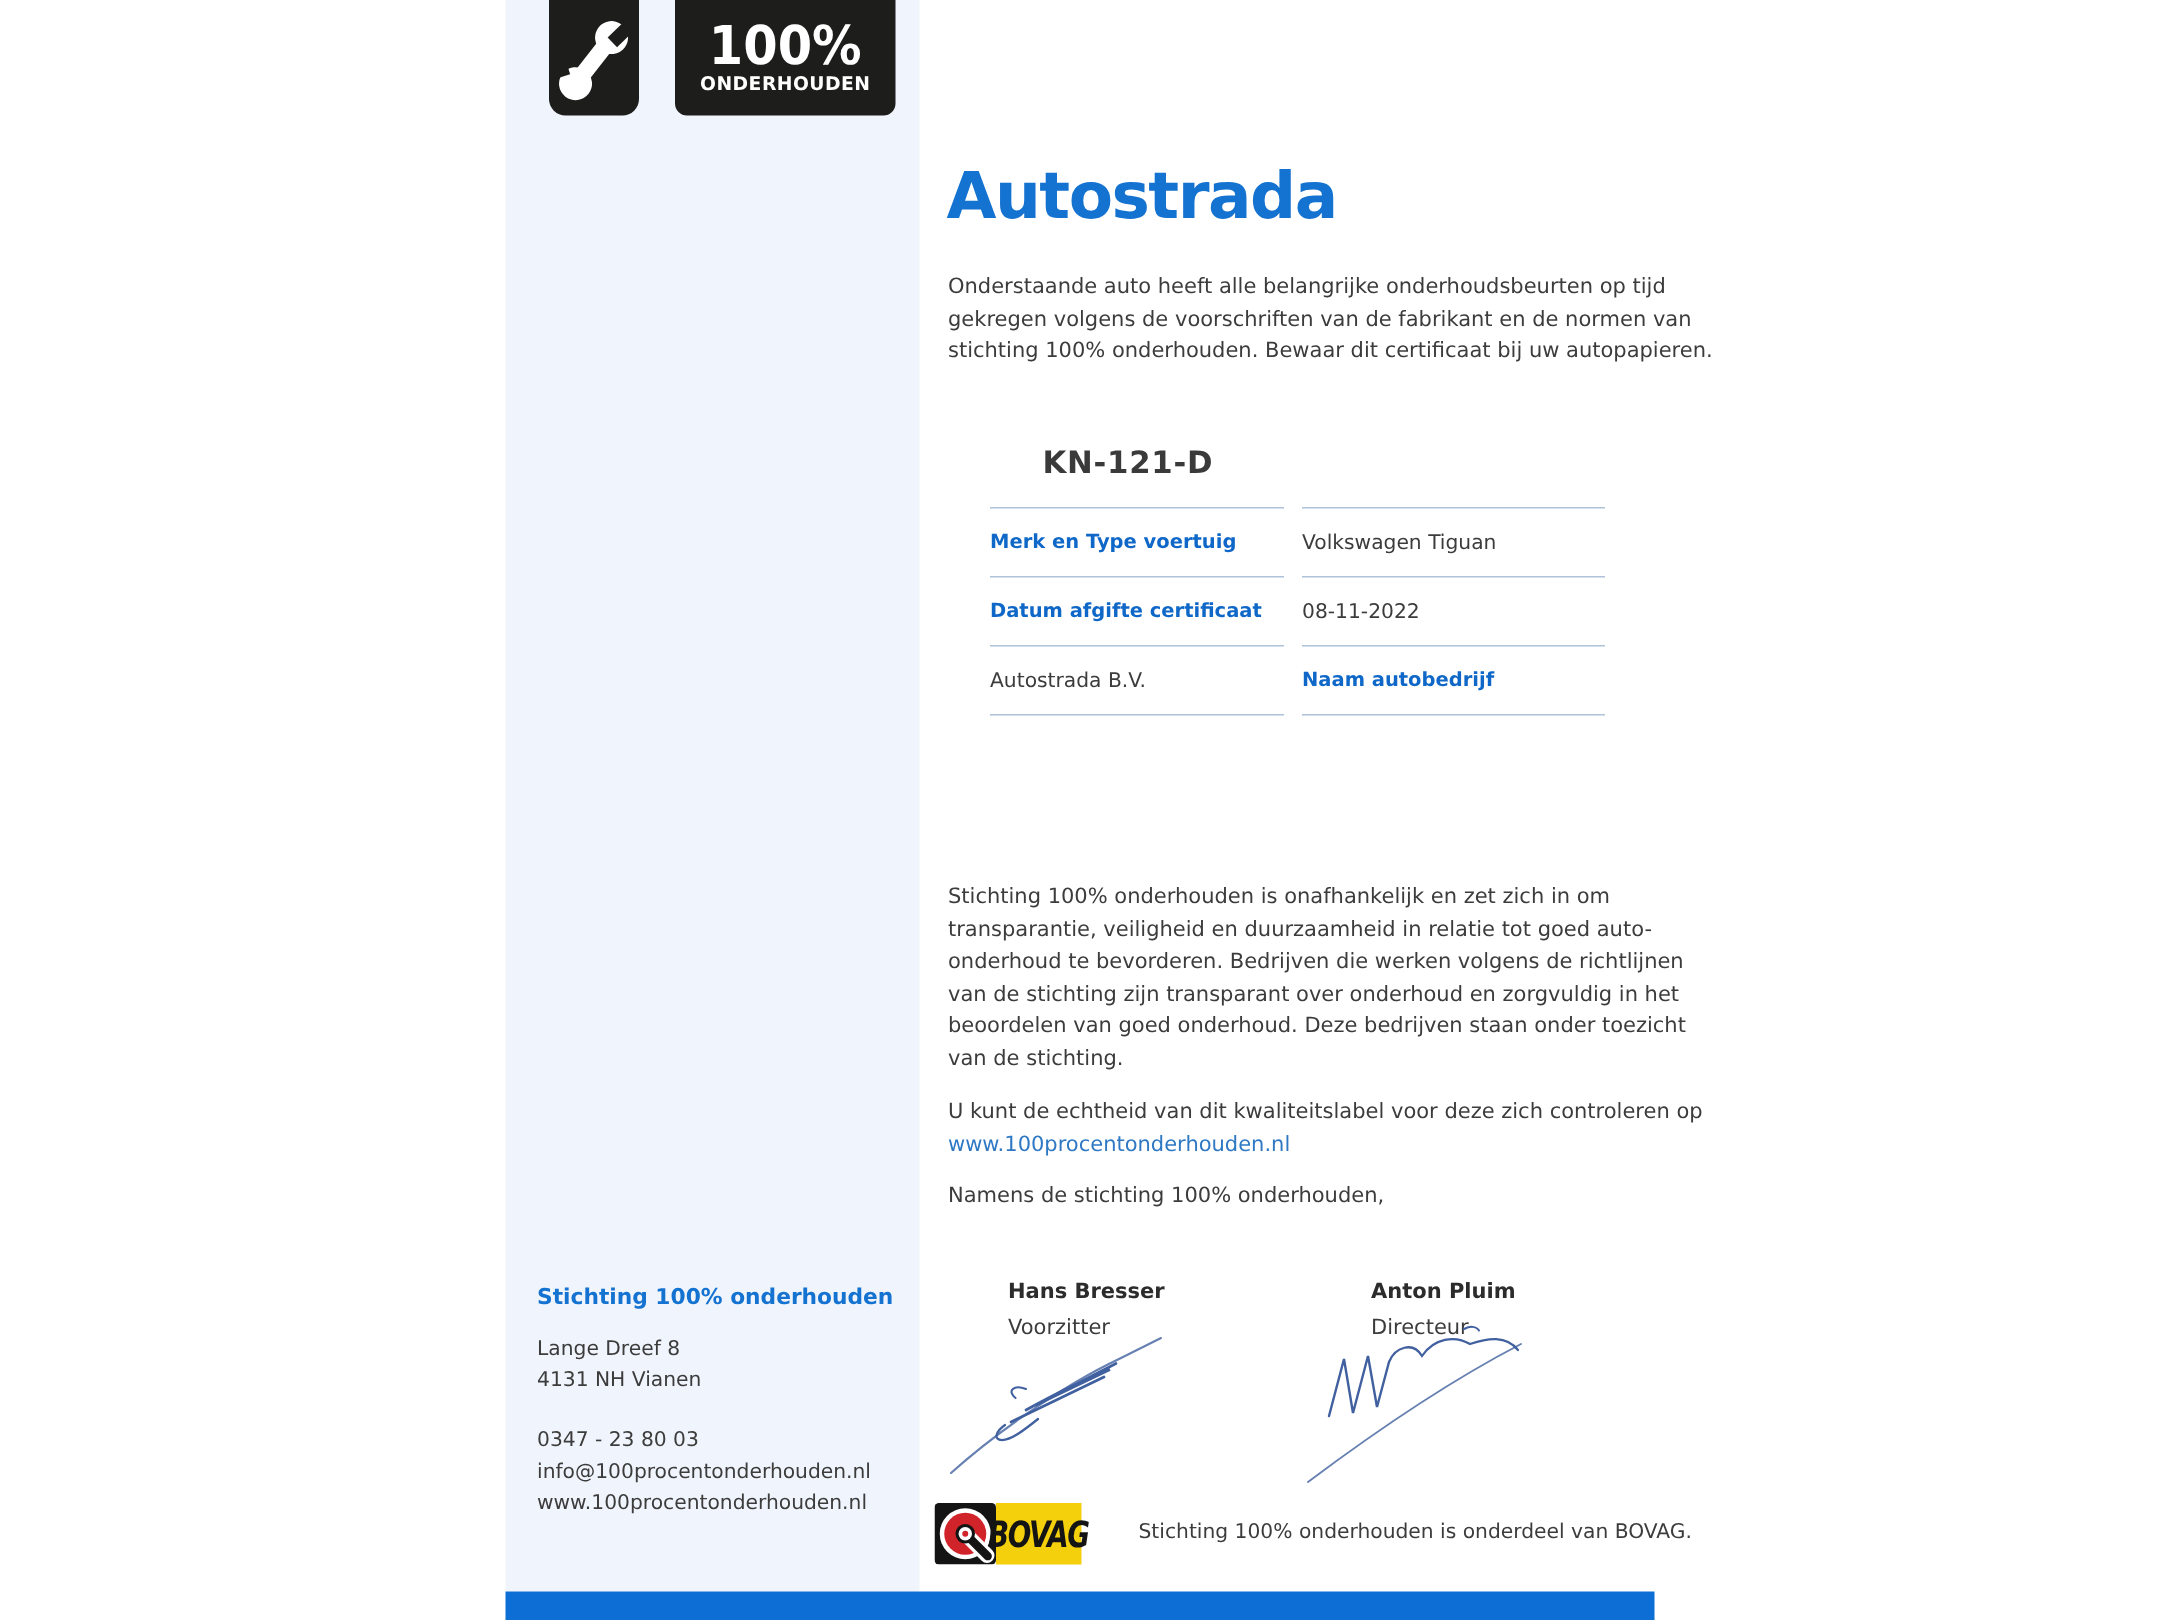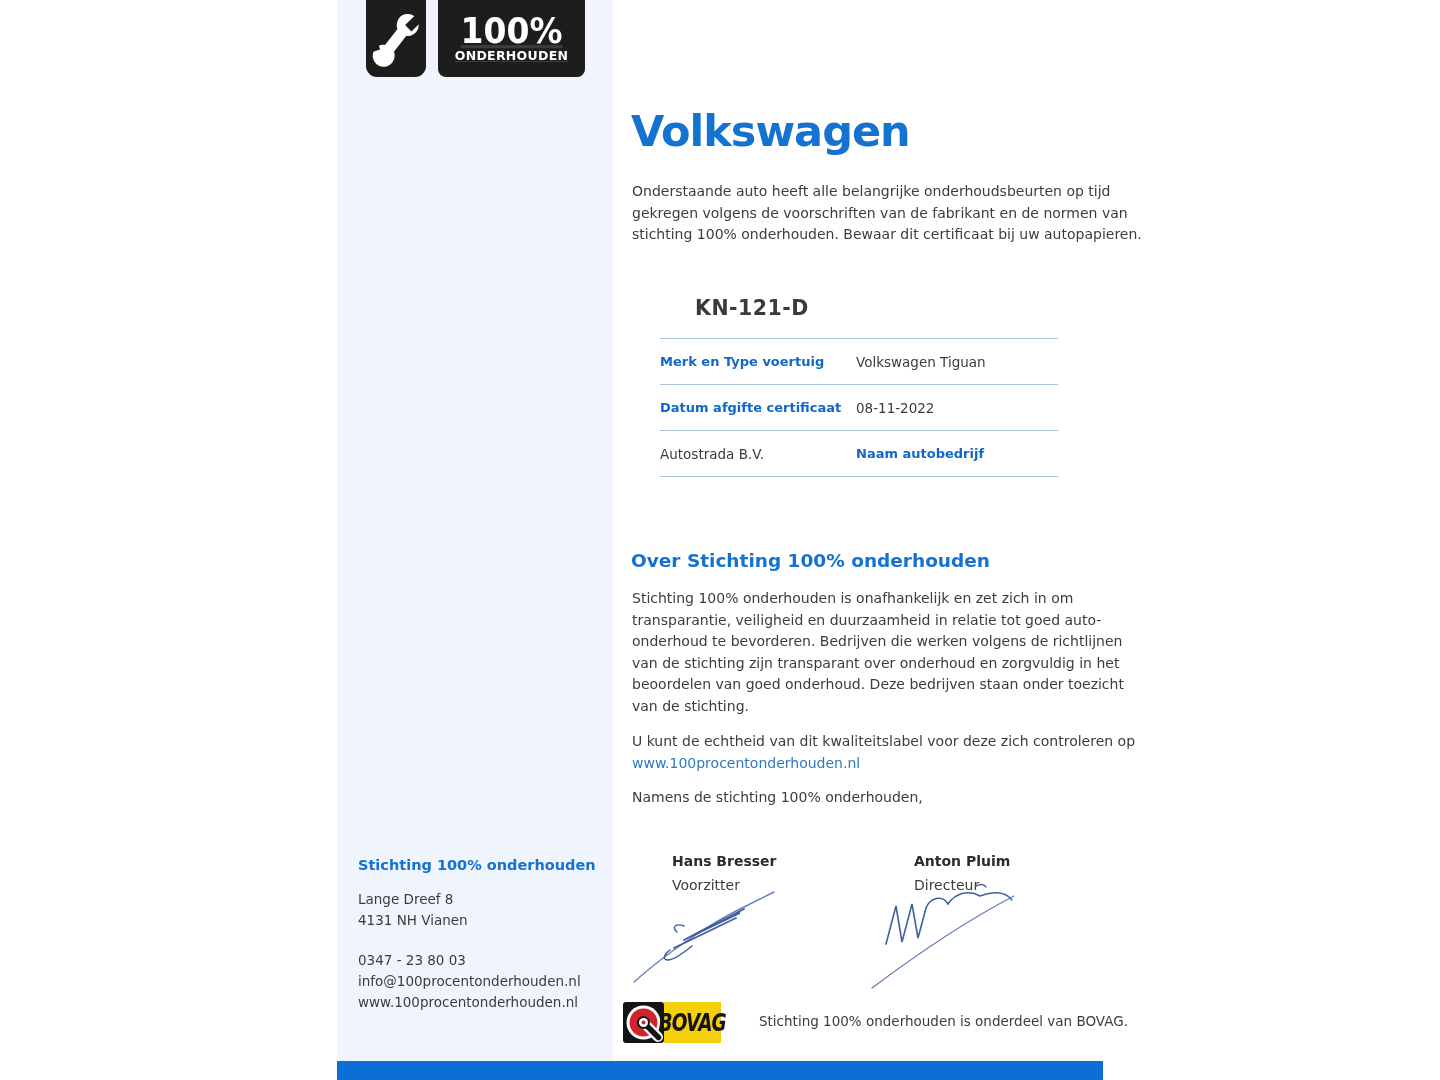--- a/index.html
+++ b/index.html
@@ -4,35 +4,35 @@
 <style>
   html,body{margin:0;padding:0;background:#ffffff;}
   .page{
     position:relative;width:1440px;height:1080px;background:#ffffff;
     font-family:"DejaVu Sans","Liberation Sans",sans-serif;color:#3c3c3c;overflow:hidden;
   }
   .sidebar{position:absolute;left:337px;top:0;width:276px;height:1061px;background:#f0f4fc;}
   .footer-bar{position:absolute;left:337px;top:1061px;width:766px;height:19px;background:#0d6fd6;}
 
   
-  .brand{position:absolute;left:366px;top:0;display:flex;gap:12px;text-decoration:underline;}
+  .brand{position:absolute;left:366px;top:0;display:flex;gap:24px;}
   .brand-icon-box{width:60px;height:77px;background:#1d1d1b;border-radius:0 0 11px 11px;
     display:flex;align-items:center;justify-content:center;}
   .brand-text-box{width:147px;height:77px;background:#1d1d1b;border-radius:0 0 8px 8px;color:#ffffff;
     display:flex;flex-direction:column;align-items:center;justify-content:center;line-height:1;}
   .brand-percent{font-size:33px;font-weight:bold;letter-spacing:0px;transform:scaleY(1.08);}
   .brand-sub{font-size:12.5px;font-weight:bold;letter-spacing:0.3px;margin-top:3px;}
 
   .doc-title{position:absolute;left:631px;top:106px;font-size:43px;font-weight:bold;color:#1472d0;letter-spacing:-1px;}
   .intro{position:absolute;left:632px;top:181px;width:560px;font-size:14px;line-height:21.6px;white-space:pre-line;}
 
   .plate{position:absolute;left:695px;top:296px;font-size:20.5px;font-weight:bold;color:#3a3a3a;letter-spacing:0.5px;}
 
   .details{position:absolute;left:660px;top:338px;width:402px;}
-  .detail-row{display:grid;grid-template-columns:196px 202px;column-gap:0;}
+  .detail-row{display:grid;grid-template-columns:196px 202px;column-gap:12px;}
   .detail-cell{border-top:1px solid #aec2da;height:45px;display:flex;align-items:center;}
   .detail-row.last .detail-cell{border-bottom:1px solid #aec2da;}
   .detail-label{font-size:13px;font-weight:bold;color:#0f68c8;}
   .detail-value{font-size:13.5px;color:#3c3c3c;}
 
   .about-heading{position:absolute;left:631px;top:550px;font-size:18.5px;font-weight:bold;color:#1472d0;}
   .about-body{position:absolute;left:632px;top:588px;width:560px;font-size:14px;line-height:21.6px;white-space:pre-line;}
 
   .verify{position:absolute;left:632px;top:731px;width:560px;font-size:14px;line-height:21.6px;}
   .verify a{color:#2e78c4;text-decoration:none;display:inline-block;}
@@ -75,21 +75,21 @@
           <rect x="-4.5" y="18" width="9" height="18" transform="rotate(35)"></rect>
         </g>
       </svg>
     </div>
     <div class="brand-text-box">
       <div class="brand-percent">100%</div>
       <div class="brand-sub">ONDERHOUDEN</div>
     </div>
   </div>
 
-  <div class="doc-title">Volkswagen</div>
+  <div class="doc-title">Autostrada</div>
 
   <div class="intro">Onderstaande auto heeft alle belangrijke onderhoudsbeurten op tijd
 gekregen volgens de voorschriften van de fabrikant en de normen van
 stichting 100% onderhouden. Bewaar dit certificaat bij uw autopapieren.</div>
 
   <div class="plate">KN-121-D</div>
 
   <div class="details">
     <div class="detail-row">
       <div class="detail-cell detail-label">Merk en Type voertuig</div>
@@ -98,21 +98,20 @@
     <div class="detail-row">
       <div class="detail-cell detail-label">Datum afgifte certificaat</div>
       <div class="detail-cell detail-value">08-11-2022</div>
     </div>
     <div class="detail-row last">
       <div class="detail-cell detail-value">Autostrada B.V.</div>
       <div class="detail-cell detail-label">Naam autobedrijf</div>
     </div>
   </div>
 
-  <div class="about-heading">Over Stichting 100% onderhouden</div>
   <div class="about-body">Stichting 100% onderhouden is onafhankelijk en zet zich in om
 transparantie, veiligheid en duurzaamheid in relatie tot goed auto-
 onderhoud te bevorderen. Bedrijven die werken volgens de richtlijnen
 van de stichting zijn transparant over onderhoud en zorgvuldig in het
 beoordelen van goed onderhoud. Deze bedrijven staan onder toezicht
 van de stichting.</div>
 
   <div class="verify">
     <span>U kunt de echtheid van dit kwaliteitslabel voor deze zich controleren op</span><br>
     <a href="#">www.100procentonderhouden.nl</a>

